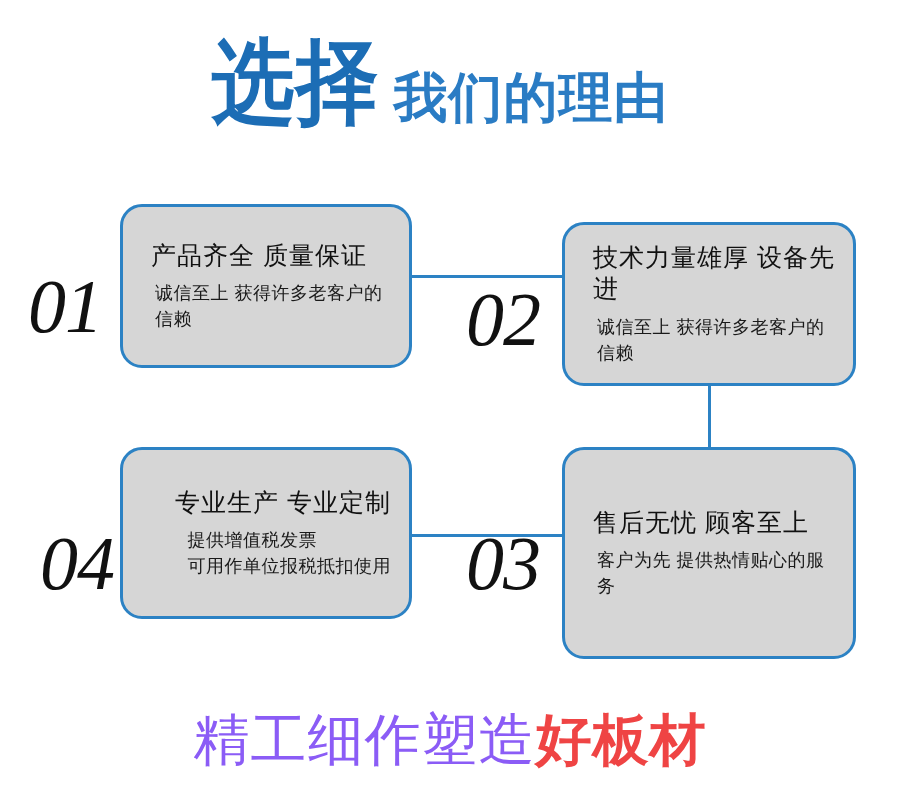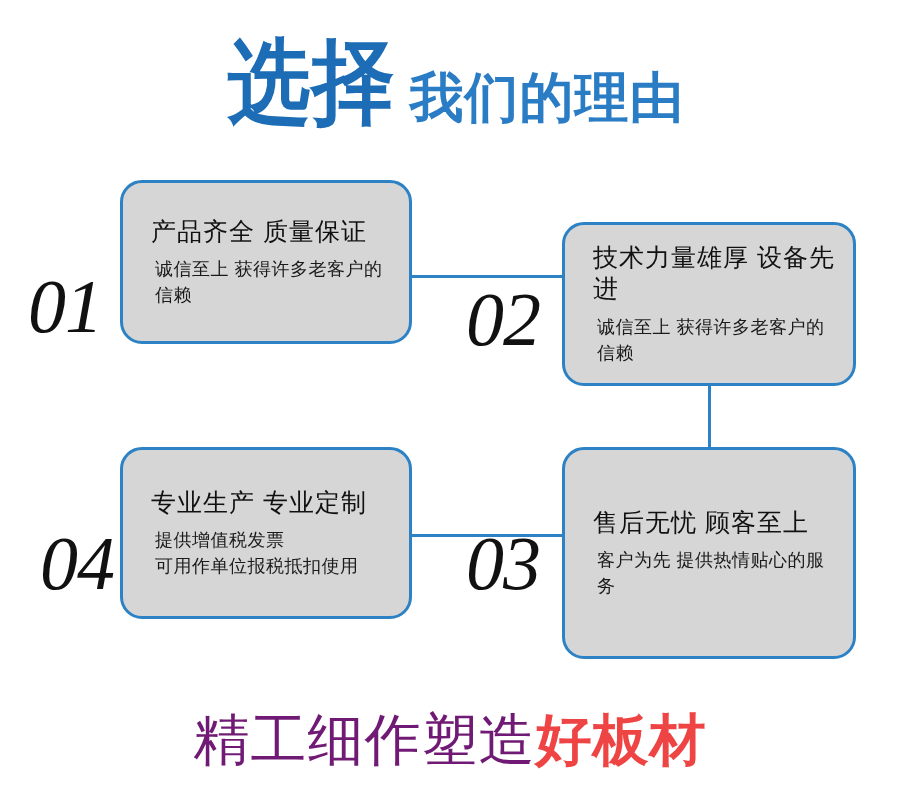--- a/index.html
+++ b/index.html
@@ -11,21 +11,21 @@
     width: 900px;
     height: 811px;
     position: relative;
     overflow: hidden;
     font-family: "Liberation Sans", "DejaVu Sans", sans-serif;
   }
 
   
   .header {
     position: absolute;
-    left: 16px;
+    left: 0;
     top: 46px;
     width: 880px;
     height: 110px;
     display: flex;
     align-items: baseline;
     justify-content: center;
     white-space: nowrap;
   }
   .header-strong {
     font-size: 83px;
@@ -74,23 +74,23 @@
     padding-left: 10px;
   }
   .card-desc {
     font-size: 18px;
     color: #1a1a1a;
     line-height: 1.45;
     letter-spacing: 0.5px;
     padding-left: 14px;
   }
 
-  #card-1 { left: 120px; top: 180px;  width: 292px; height: 164px; }
+  #card-1 { left: 120px; top: 204px;  width: 292px; height: 164px; }
   #card-2 { left: 562px; top: 190px;  width: 294px; height: 164px; margin-top: 32px; }
-  #card-4 { left: 120px; top: 447px;  width: 292px; height: 172px; }
+  #card-4 { left: 120px; top: 447px;  width: 292px; height: 172px; align-items: flex-end; }
   #card-3 { left: 562px; top: 447px;  width: 294px; height: 212px; }
 
   
   .conn {
     position: absolute;
     background: #2C82C4;
   }
   
   #conn-1-2 { left: 410px; top: 275px; width: 154px; height: 3px; }
   
@@ -121,21 +121,21 @@
     top: 700px;
     width: 900px;
     height: 80px;
     display: flex;
     align-items: center;
     justify-content: center;
     white-space: nowrap;
   }
   .footer-main {
     font-size: 56px;
-    color: #701a75;
+    color: #8b5cf6;
     letter-spacing: 1px;
     line-height: 1;
   }
   .footer-accent {
     font-size: 56px;
     font-weight: bold;
     color: #ef4444;
     letter-spacing: 1px;
     line-height: 1;
   }

